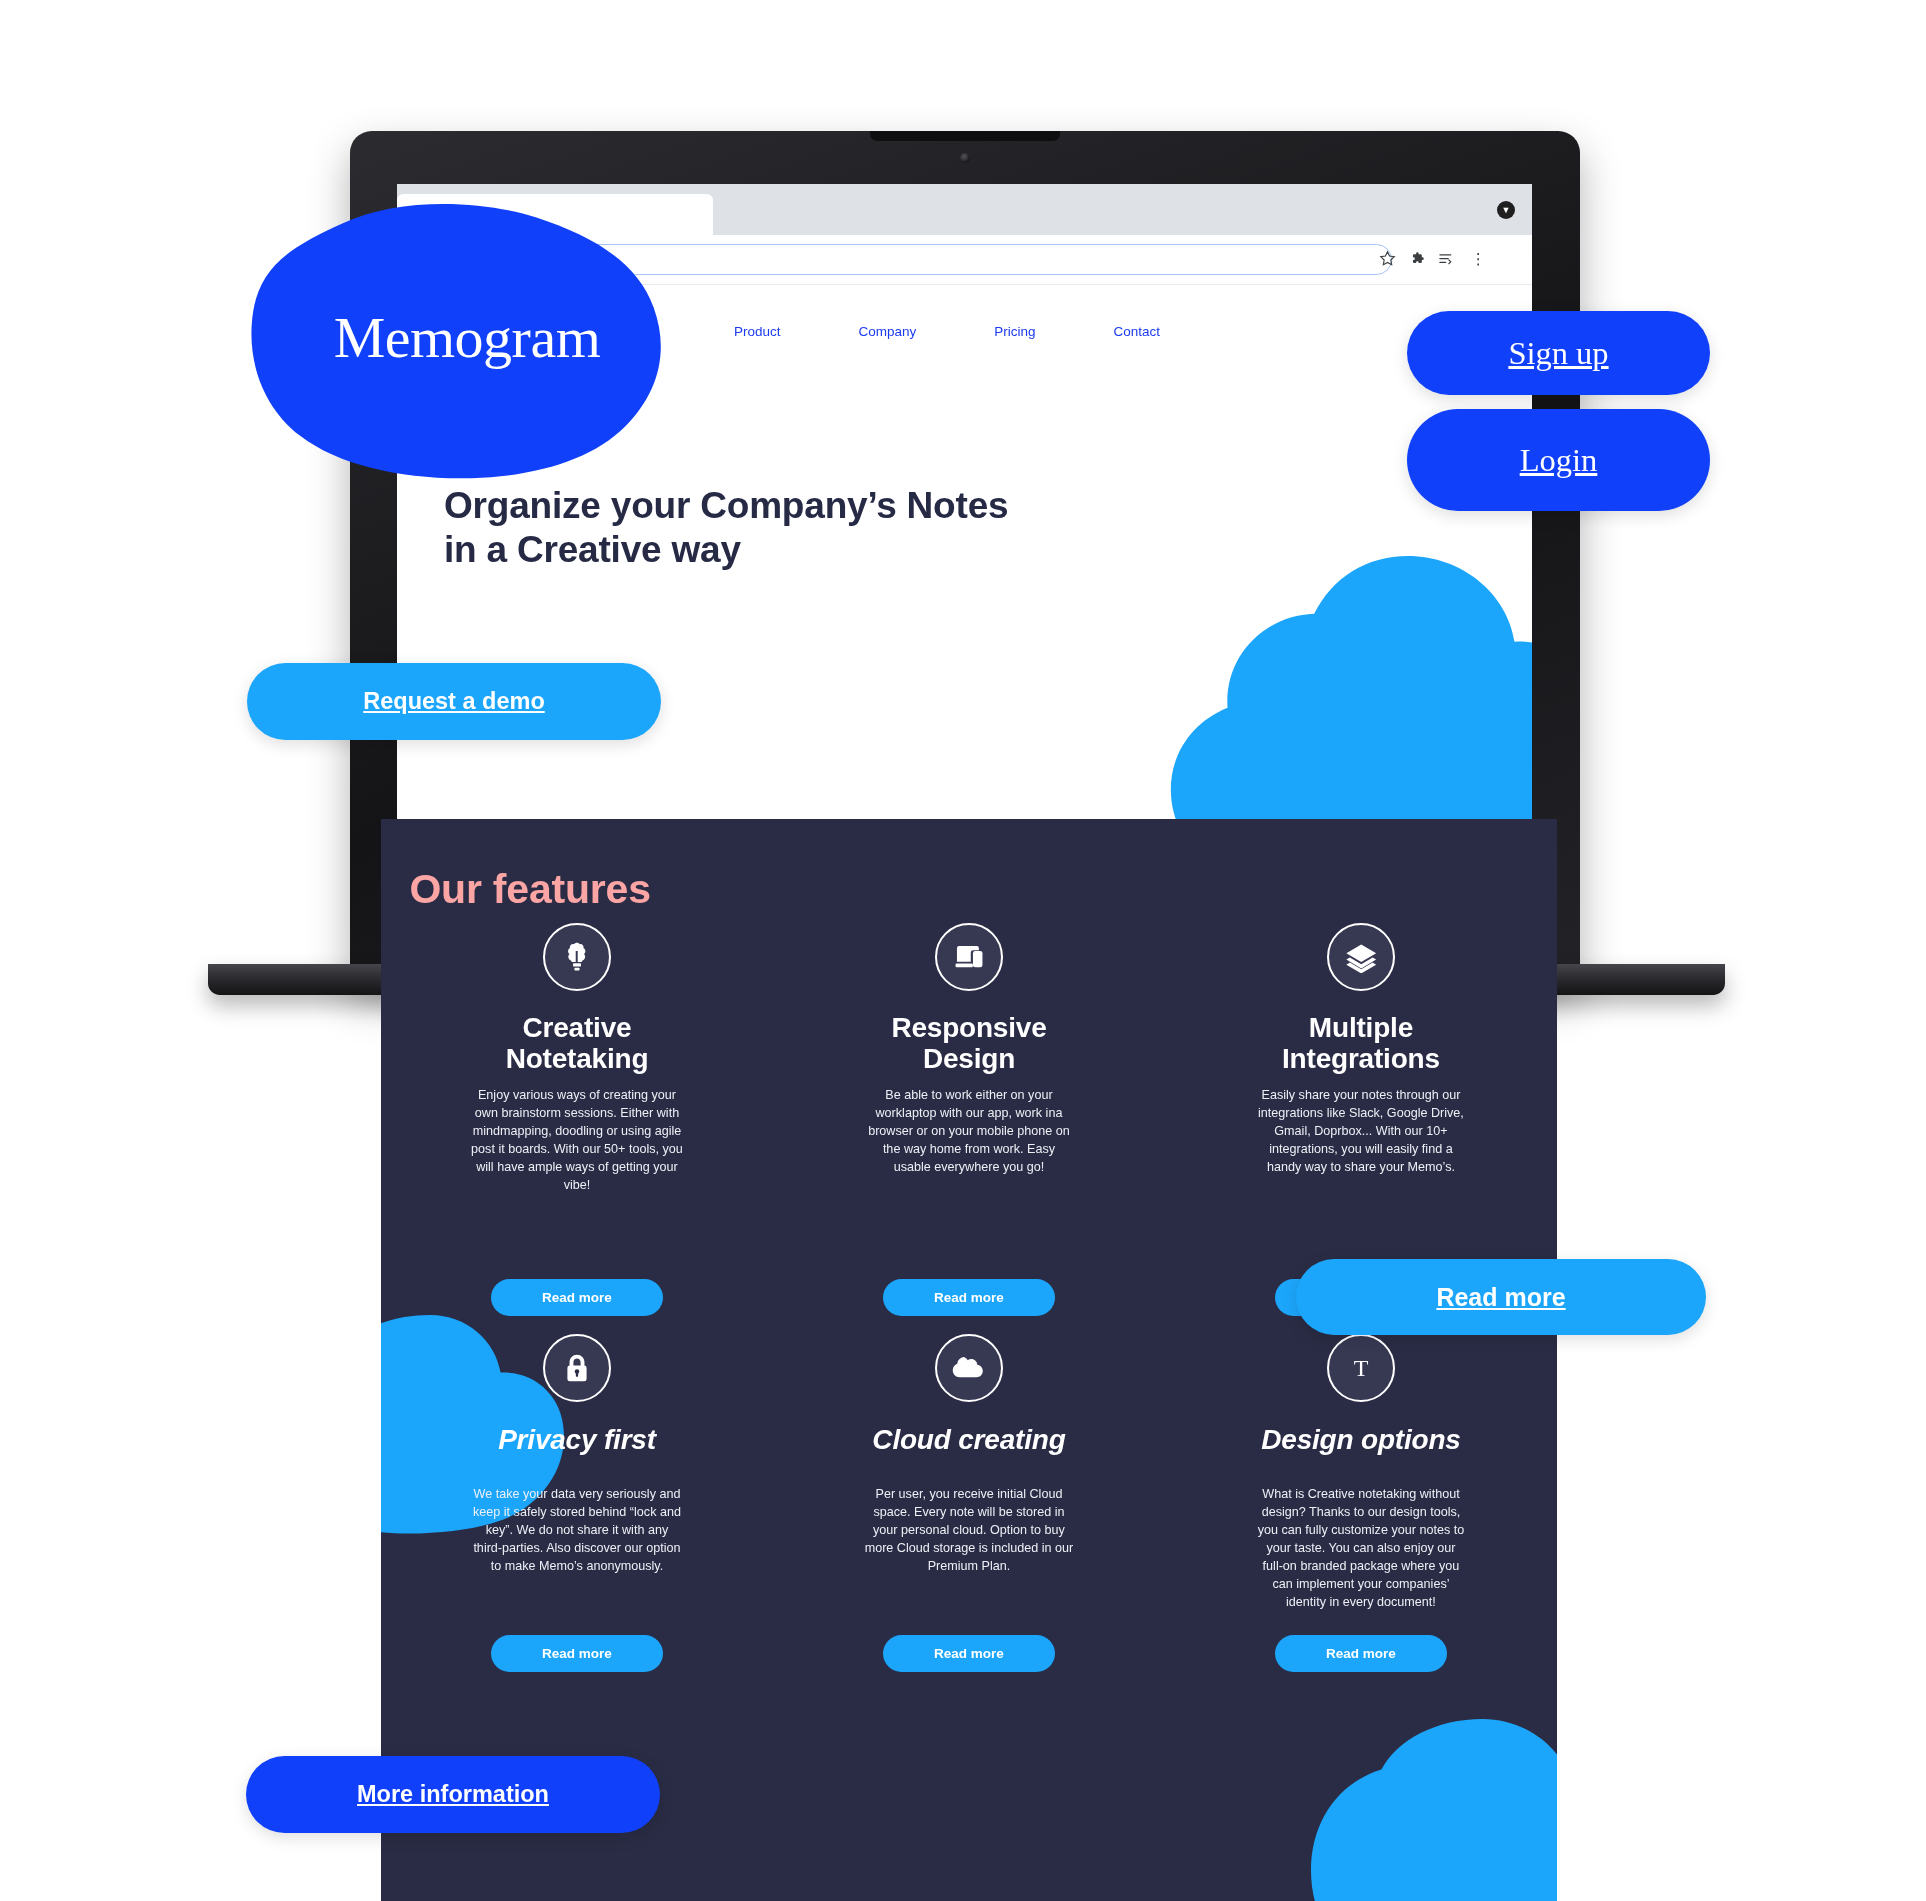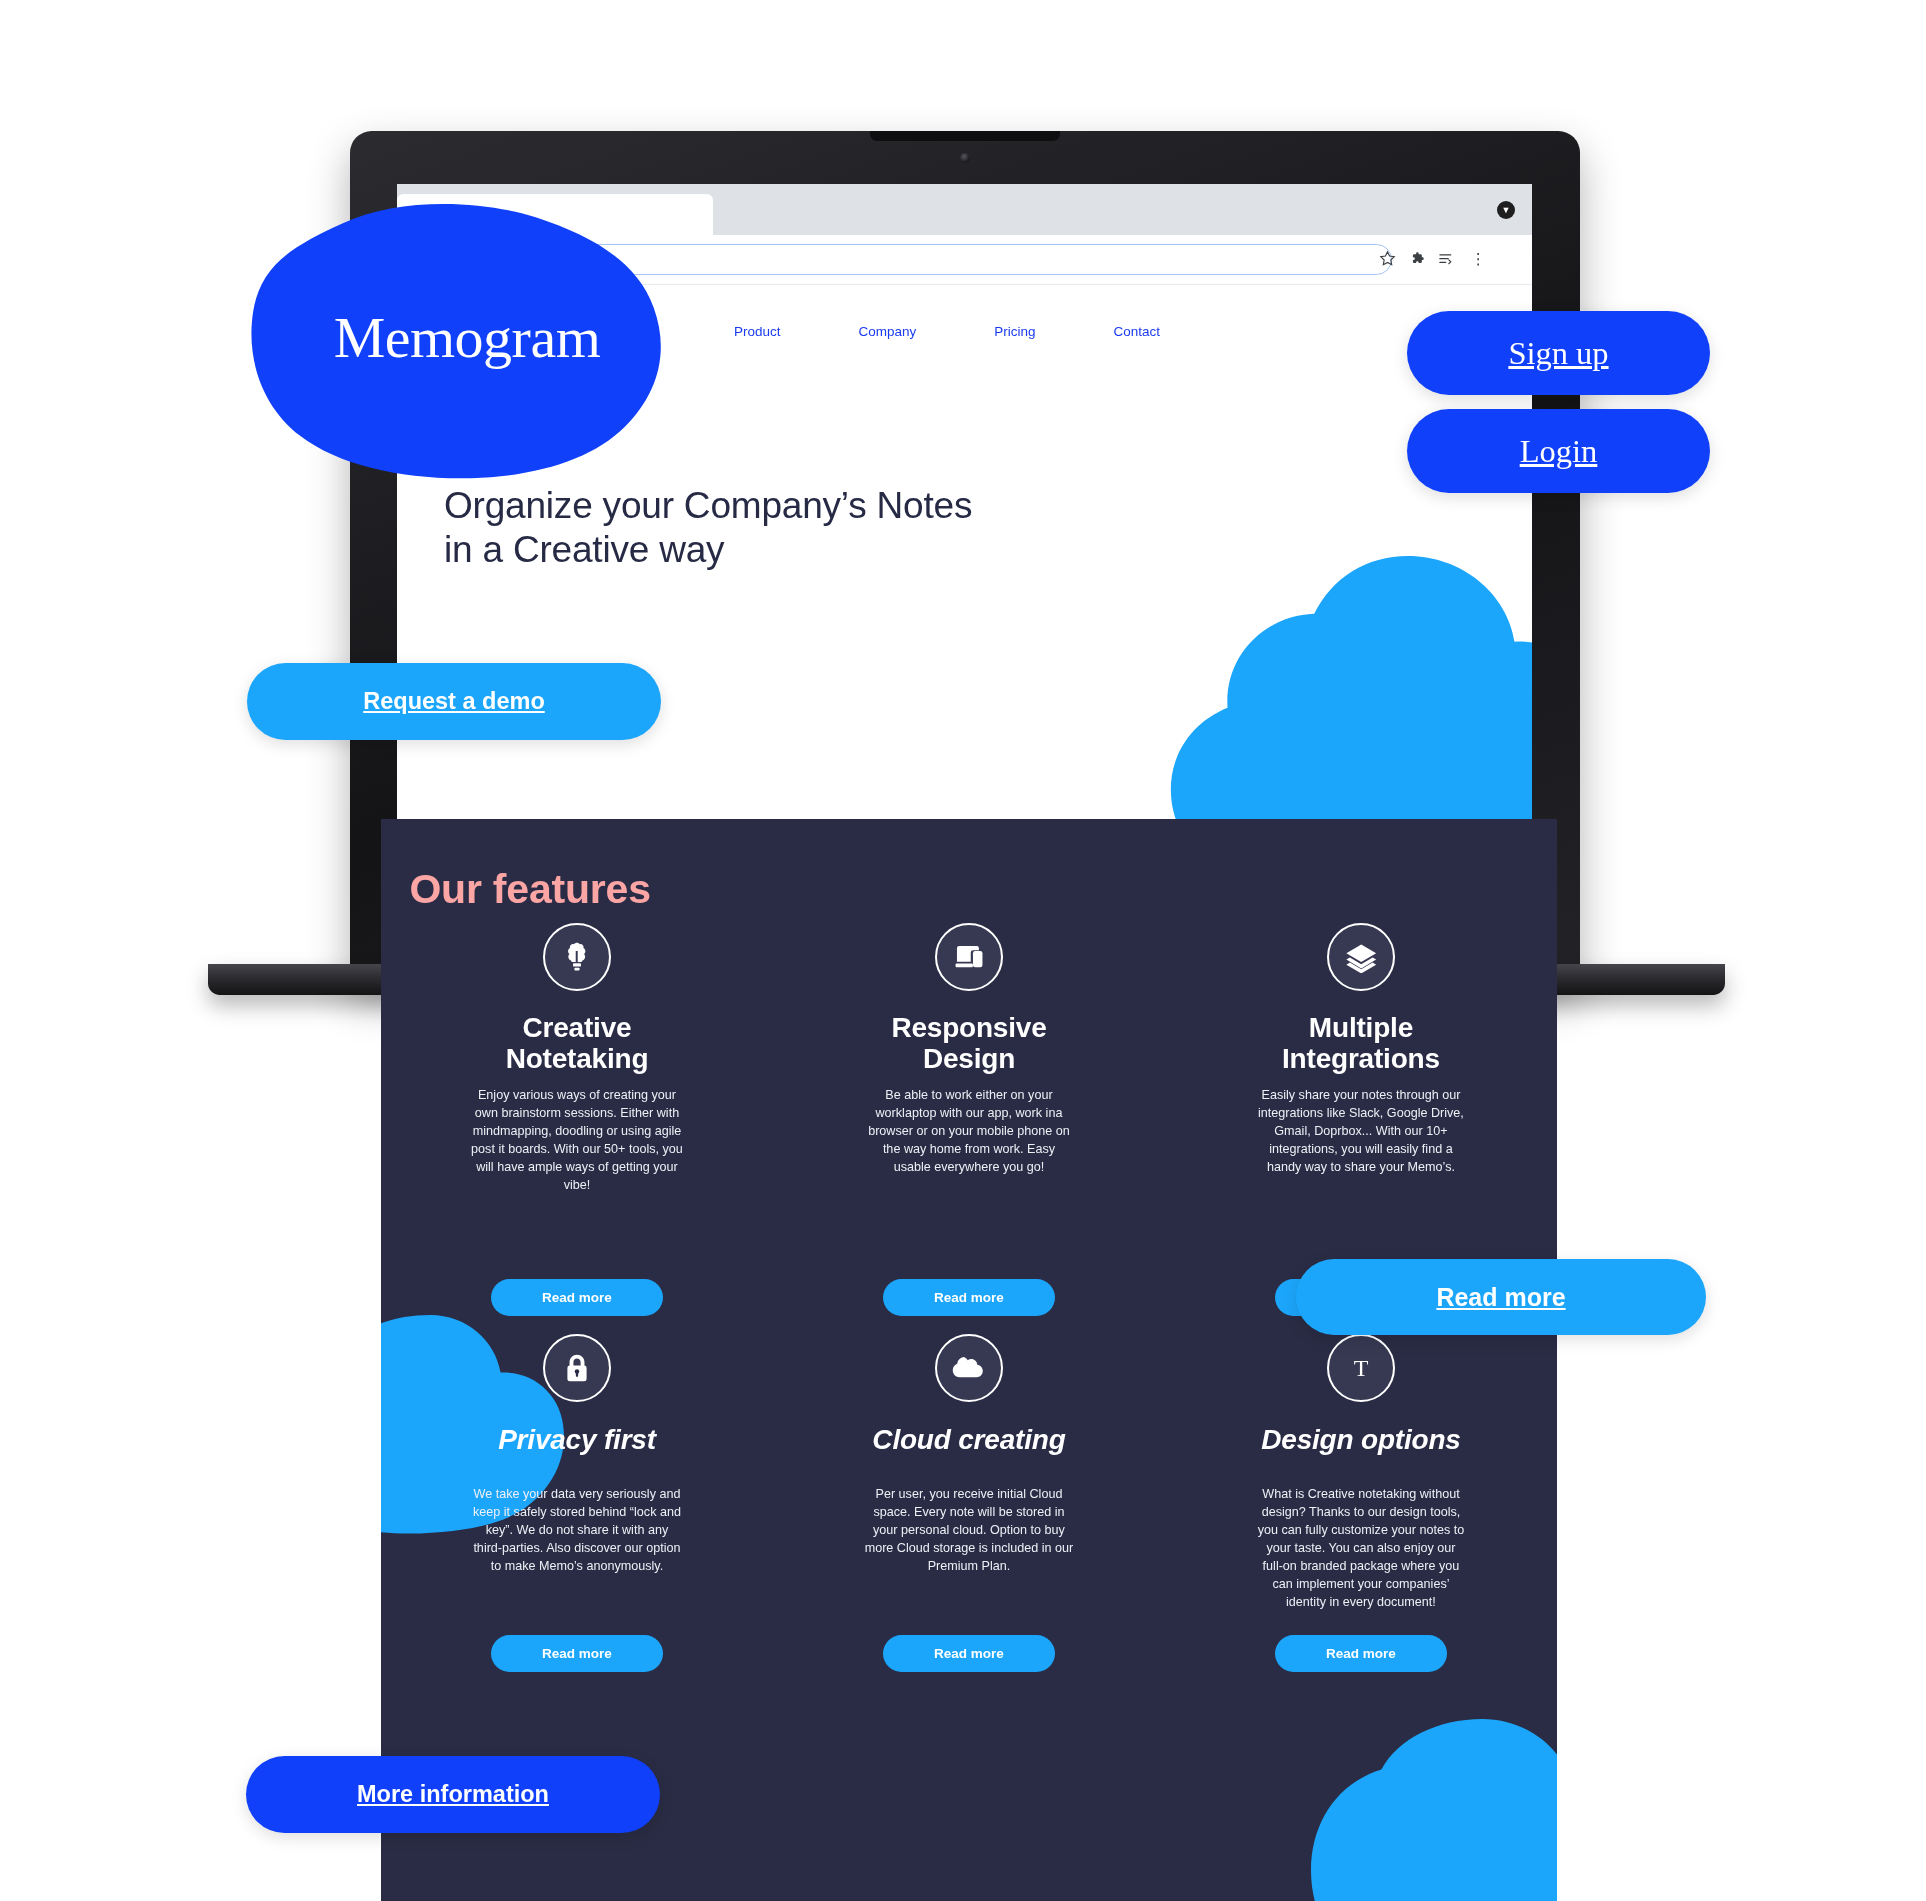--- a/index.html
+++ b/index.html
@@ -95,21 +95,21 @@
   .nav-links { position:absolute; left:316px; top:0; display:flex; gap:57px; }
   .nav-link {
     font-size:13.5px; color:#1b3bf0; font-weight:400;
     font-family:"Liberation Sans", sans-serif; cursor:pointer;
     white-space:nowrap;
     margin-left:21px;
   }
 
   .hero-title {
     position:absolute; left:47px; top:199px; width:722px;
-    font-size:37px; line-height:1.18; font-weight:400; color:#262a45;
+    font-size:37px; line-height:1.18; font-weight:700; color:#262a45;
     letter-spacing:-0.2px;
   }
 
   
   .tri { position:absolute; }
   .tri svg { display:block; }
 
   .hero-cloud {
     position:absolute; left:740px; top:253px;
     width:533px; height:397px;
@@ -188,21 +188,21 @@
     border-radius:451px; color:#ffffff; border:none; cursor:pointer;
     box-shadow:0 4.5px 16.3px rgba(0,0,0,.13);
     text-decoration:underline;
   }
   .pill-signup {
     left:1407px; top:311px; width:303px; height:84px;
     background:#1040fa;
     font-family:"Liberation Serif", serif; font-size:32.5px; font-weight:400;
   }
   .pill-login {
-    left:1407px; top:409px; width:303px; height:84px;
+    left:1407px; top:409px; width:303px; height:102px;
     background:#1040fa;
     font-family:"Liberation Serif", serif; font-size:32.5px; font-weight:400;
   }
   .pill-demo {
     left:247px; top:663px; width:414px; height:77px;
     background:#1ca6fb;
     font-family:"Liberation Sans", sans-serif; font-size:23.5px; font-weight:700;
   }
   .pill-readmore {
     left:1296px; top:1259px; width:410px; height:76px;

